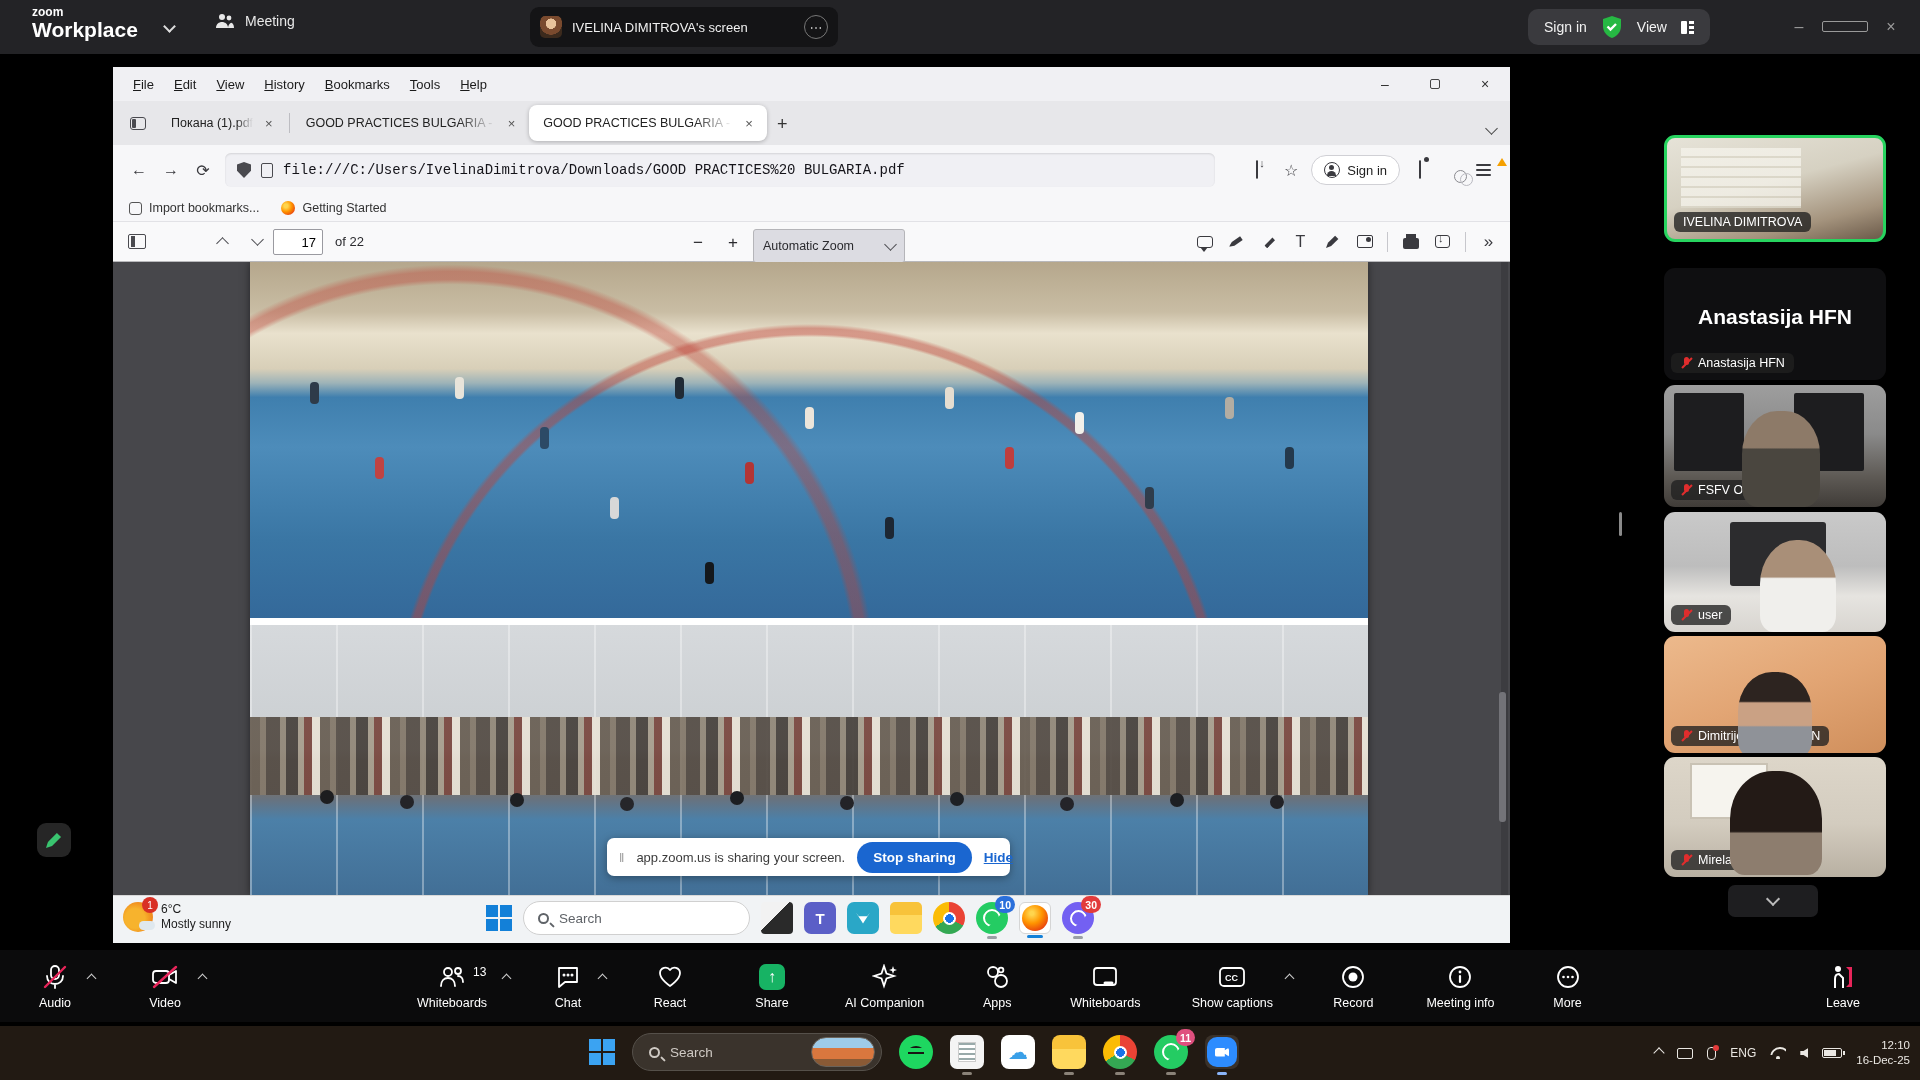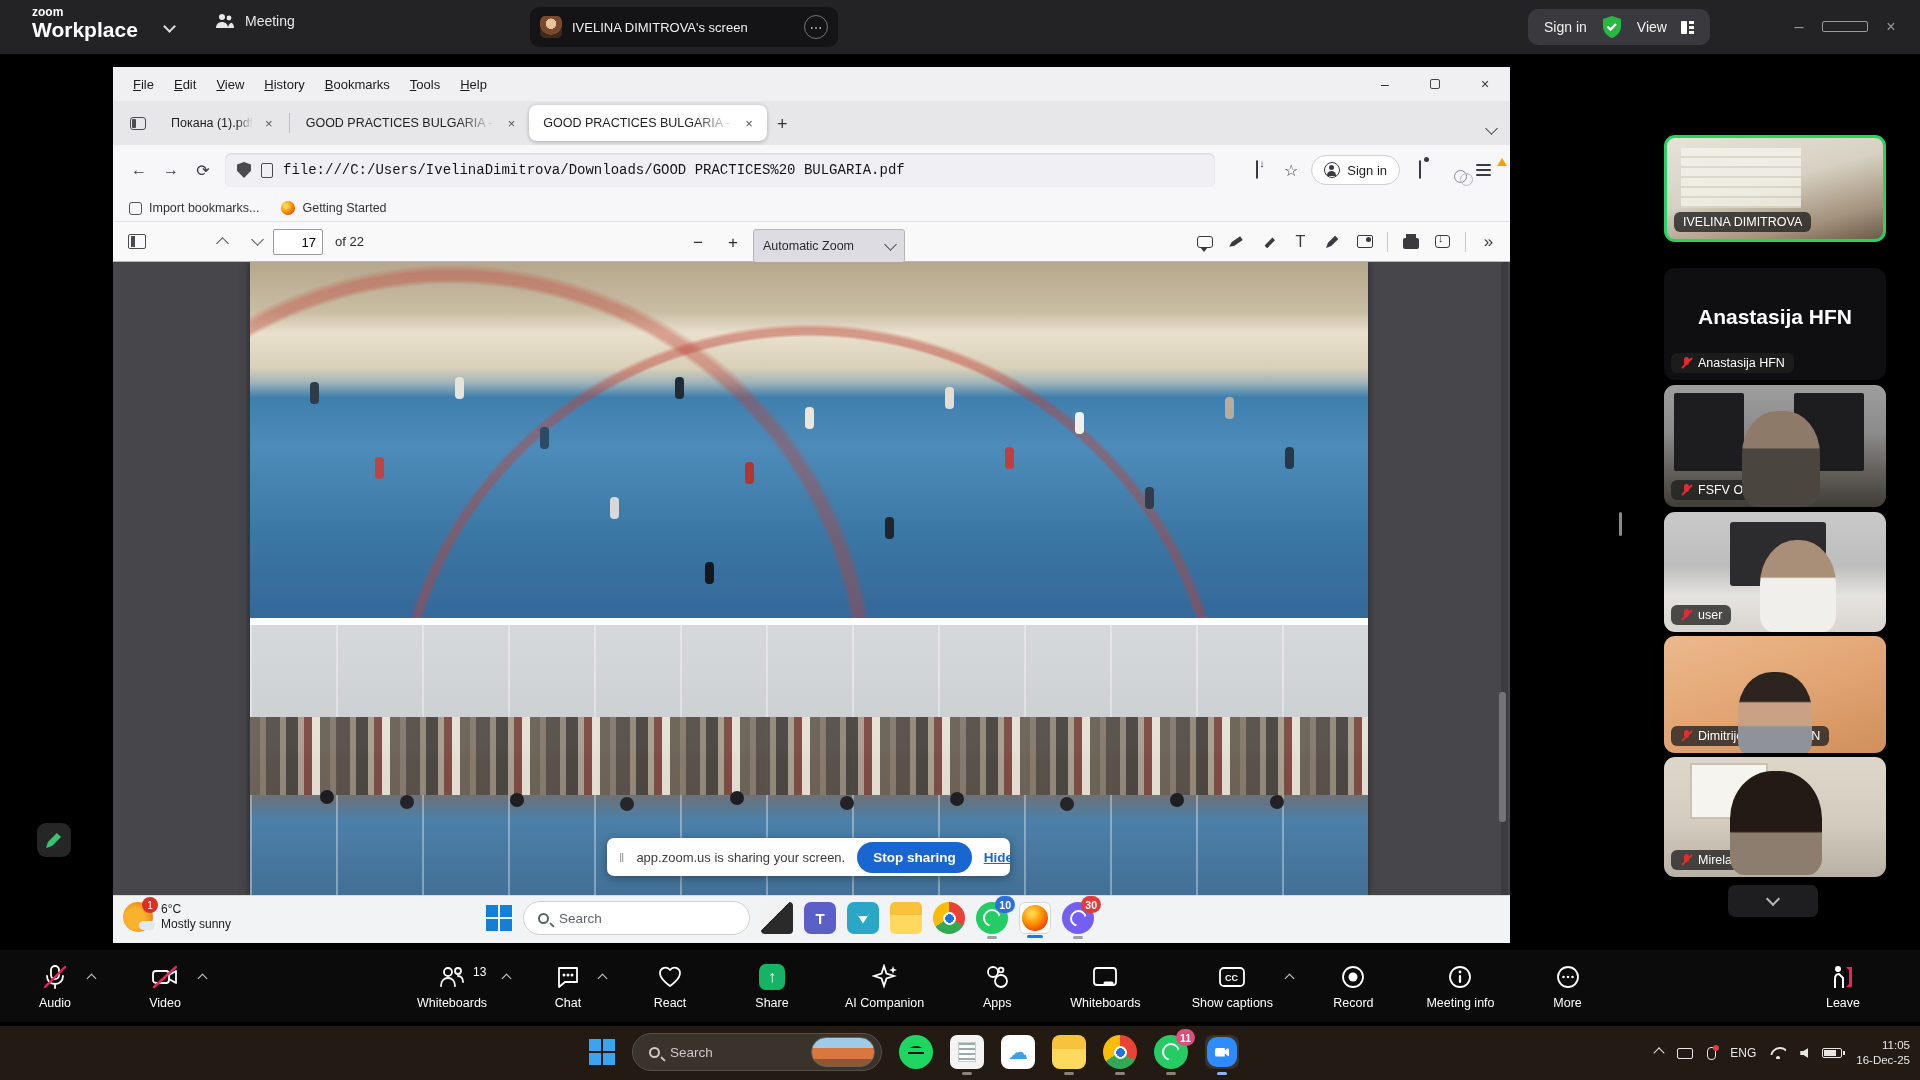--- a/index.html
+++ b/index.html
@@ -721,19 +721,19 @@
     </div>
     <div class="otb-right">
       <span class="chv-dk" style="transform:rotate(135deg);"></span>
       <span class="cam-tr"></span>
       <span class="mic-tr"></span>
       <span>ENG</span>
       <span class="wifi"></span>
       <span class="vol"></span>
       <span class="batt"></span>
       <span class="clock2">
-        <div>11:05</div>
+        <div>12:10</div>
         <div>16-Dec-25</div>
       </span>
     </div>
   </div>
 
 </div>
 
 </body></html>

